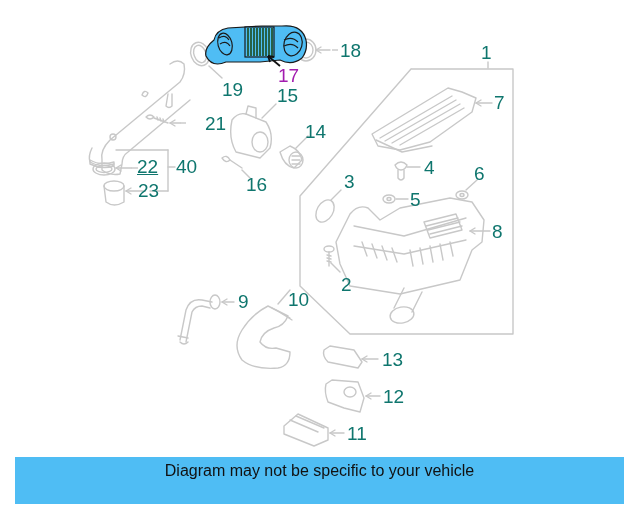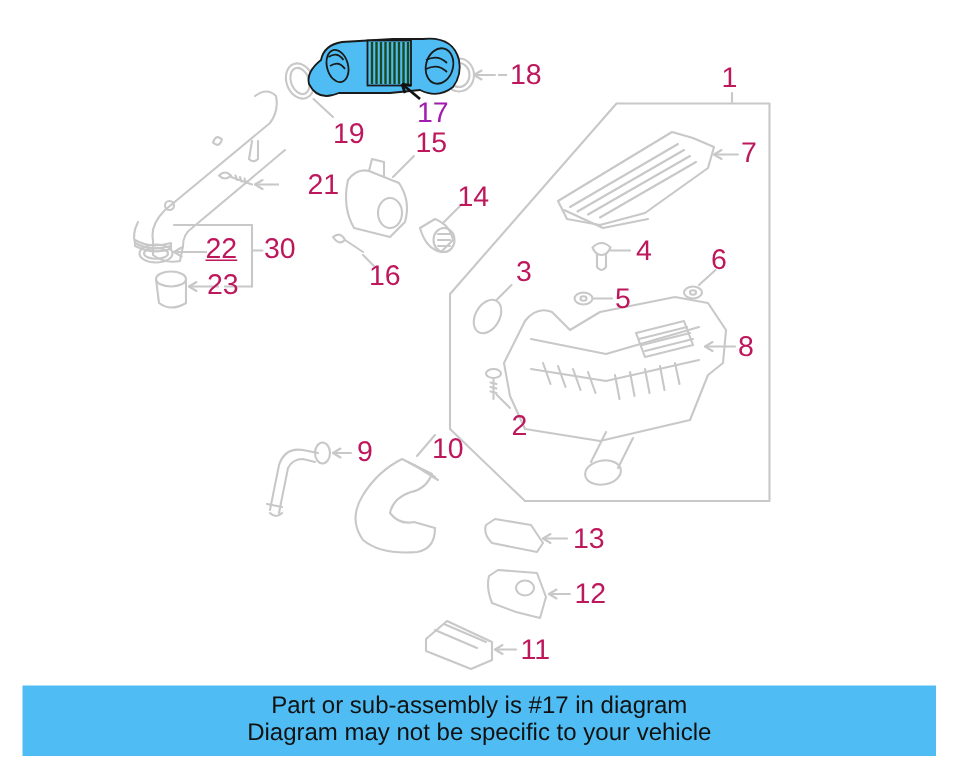--- a/index.html
+++ b/index.html
@@ -1,18 +1,18 @@
 <!DOCTYPE html>
 <html><head>
 <meta charset="utf-8">
 <style>
   html, body { margin: 0; padding: 0; background: #ffffff; }
   body { width: 640px; height: 512px; position: relative; overflow: hidden; font-family: "Liberation Sans", sans-serif; }
   #diagram { position: absolute; left: 0; top: 0; width: 640px; height: 512px; }
-  .callout { position: absolute; font-family: "Liberation Sans", sans-serif; font-size: 19px; color: #be185d; line-height: 1; }
+  .callout { position: absolute; font-family: "Liberation Sans", sans-serif; font-size: 19px; color: #0f766e; line-height: 1; }
   .callout.active { color: #a21caf; }
   #banner { position: absolute; left: 15px; top: 457px; width: 609px; height: 47px; background: #4fbdf4; text-align: center; font-family: "Liberation Sans", sans-serif; font-size: 16px; color: #111; line-height: 18px; padding-top: 5px; box-sizing: border-box; }
   #banner div { white-space: nowrap; }
 </style>
 </head>
 <body>
 
 <svg id="diagram" viewBox="0 0 640 512" xmlns="http://www.w3.org/2000/svg">
   <g fill="none" stroke="#c8c8c8" stroke-width="1.4" stroke-linejoin="round" stroke-linecap="round">
 
@@ -211,26 +211,25 @@
 <div class="callout" style="left:344px;top:172px;">3</div>
 <div class="callout" style="left:410px;top:190px;">5</div>
 <div class="callout" style="left:492px;top:222px;">8</div>
 <div class="callout" style="left:341px;top:275px;">2</div>
 <div class="callout" style="left:340px;top:41px;">18</div>
 <div class="callout active" style="left:278px;top:66px;">17</div>
 <div class="callout" style="left:222px;top:80px;">19</div>
 <div class="callout" style="left:277px;top:86px;">15</div>
 <div class="callout" style="left:305px;top:122px;">14</div>
 <div class="callout" style="left:173px;top:114px;margin-left:32px;">21</div>
-<div class="callout" style="left:176px;top:157px;">30</div>
+<div class="callout" style="left:176px;top:157px;">40</div>
 <div class="callout" style="left:137px;top:157px;text-decoration:underline;">22</div>
 <div class="callout" style="left:138px;top:181px;">23</div>
 <div class="callout" style="left:246px;top:175px;">16</div>
 <div class="callout" style="left:288px;top:290px;">10</div>
 <div class="callout" style="left:238px;top:292px;">9</div>
 <div class="callout" style="left:382px;top:350px;">13</div>
 <div class="callout" style="left:383px;top:387px;">12</div>
 <div class="callout" style="left:347px;top:424px;text-align:center;">11</div>
 
 <div id="banner">
-  <div>Part or sub-assembly is #17 in diagram</div>
   <div>Diagram may not be specific to your vehicle</div>
 </div>
 
 </body></html>

